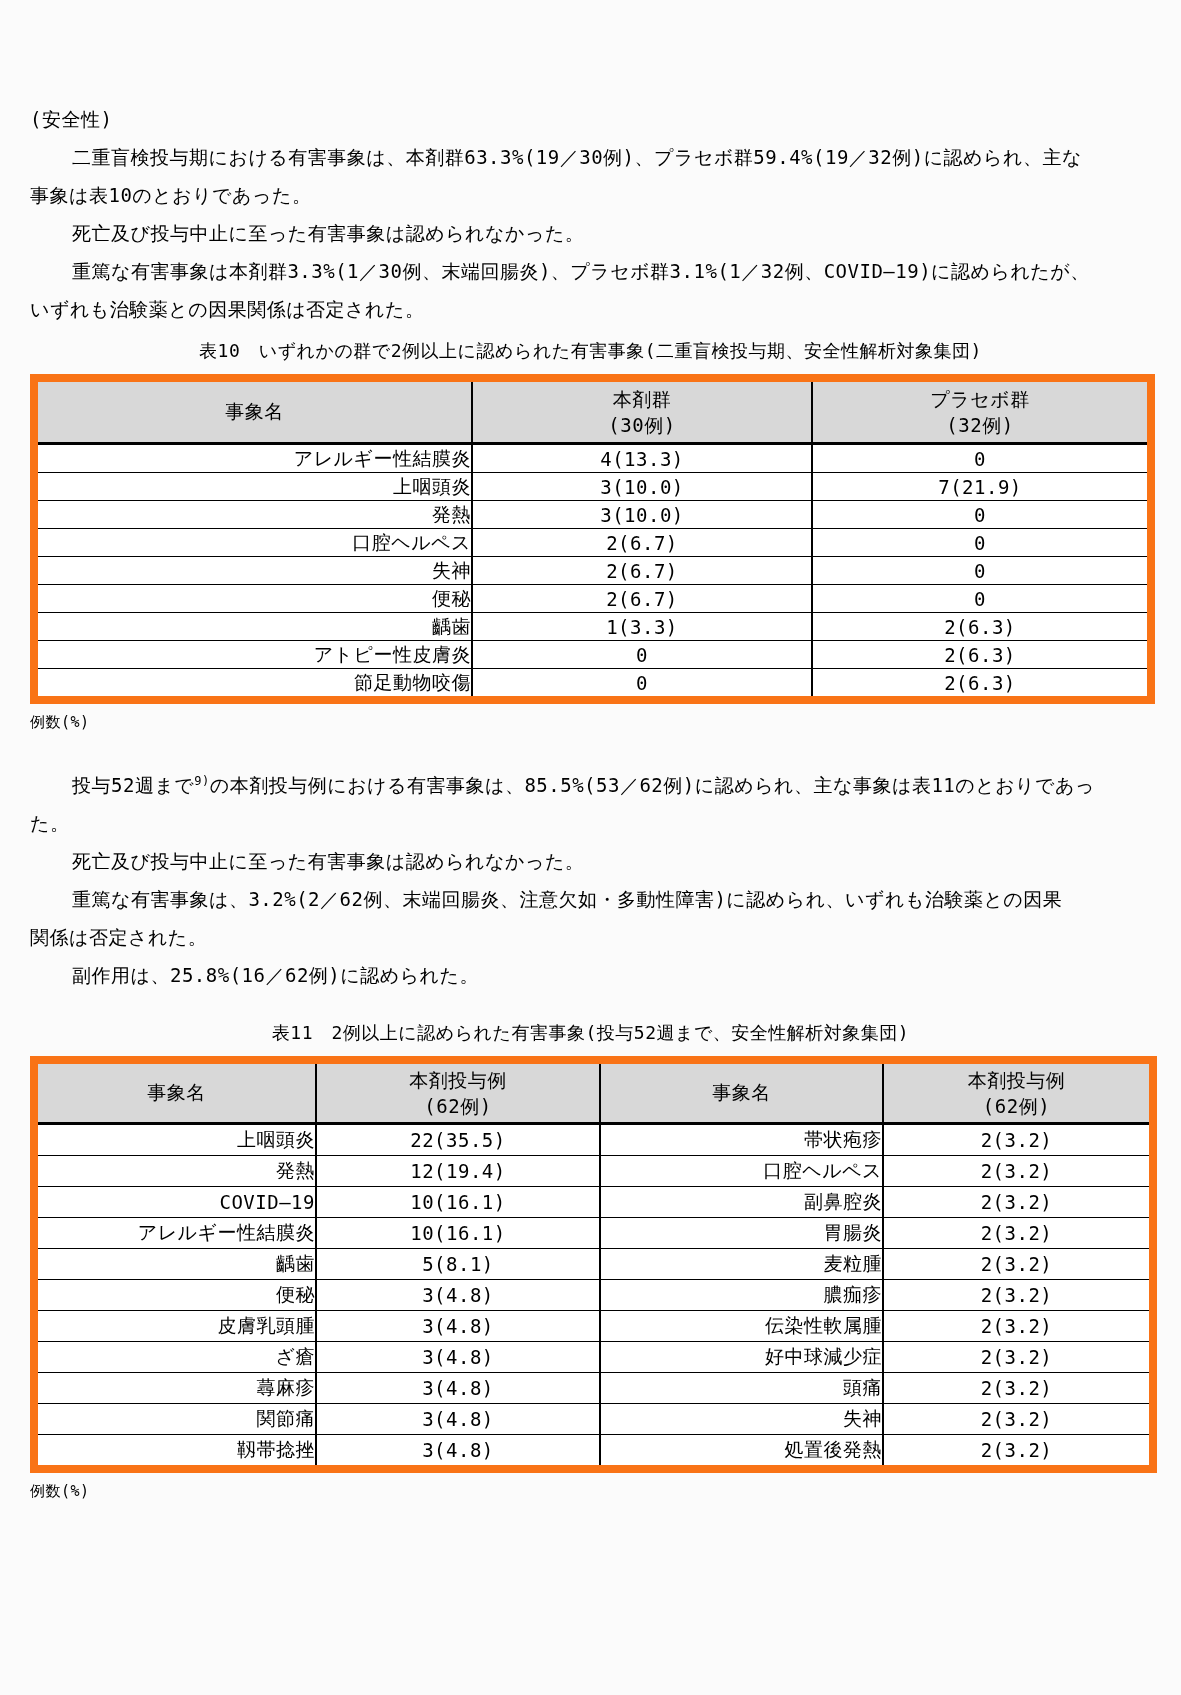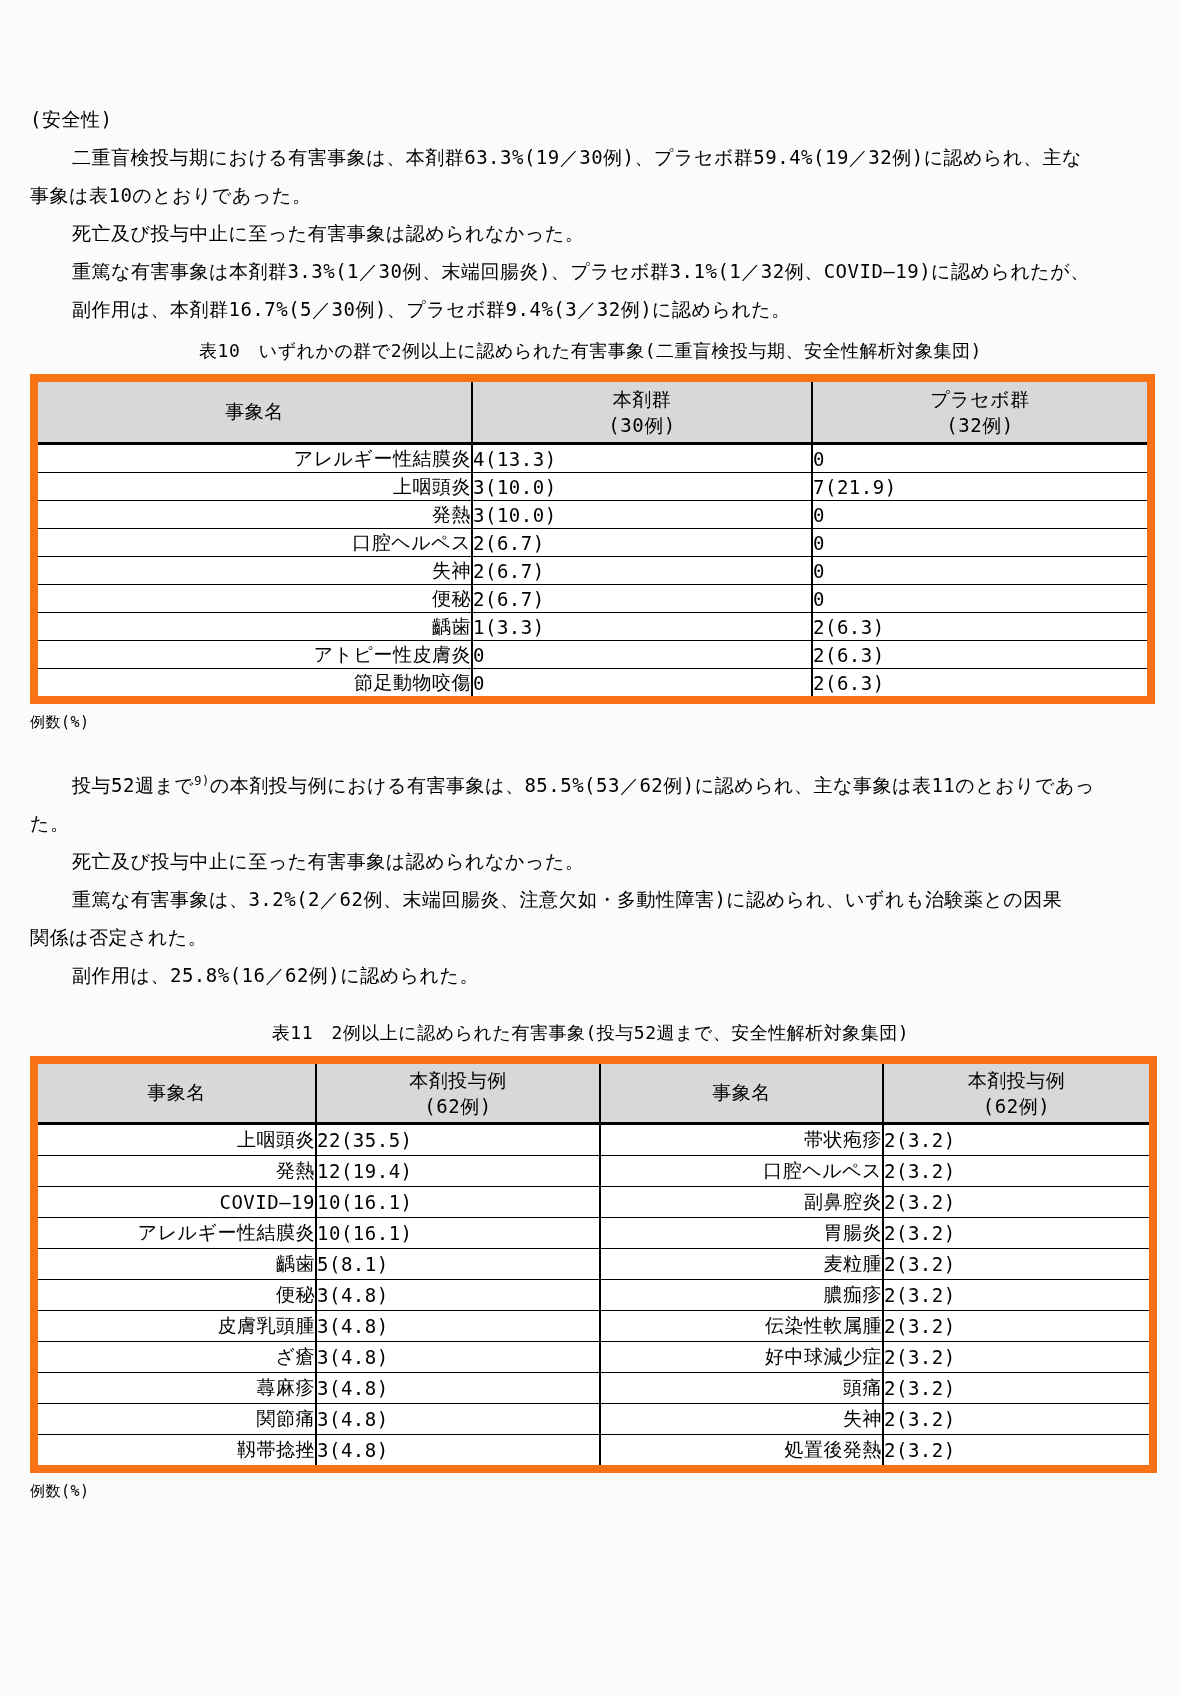--- a/index.html
+++ b/index.html
@@ -30,36 +30,36 @@
   .hdr2 { line-height:26px; }
   td {
     font-size:19px; letter-spacing:0.5px; padding:0; vertical-align:middle;
     border-top:1px solid #000; border-left:2px solid #000;
   }
   td:first-child { border-left:none; }
   #t10 td { height:27px; }
   #t11 td { height:30px; }
   tbody tr:first-child td { border-top:none; }
   td.event { text-align:right; padding-left:10px; }
-  td.val { }
+  td.val { text-align:center; }
   .footnote { font-size:15px; line-height:36px; height:36px; letter-spacing:0.5px; }
   .block2 { margin-top:26px; }
 </style>
 </head>
 <body>
 
 <div class="page">
 
   <div class="tline">(安全性)</div>
 
   <div class="tline indent">二重盲検投与期における有害事象は、本剤群63.3%(19／30例)、プラセボ群59.4%(19／32例)に認められ、主な</div>
   <div class="tline">事象は表10のとおりであった。</div>
   <div class="tline indent">死亡及び投与中止に至った有害事象は認められなかった。</div>
   <div class="tline indent">重篤な有害事象は本剤群3.3%(1／30例、末端回腸炎)、プラセボ群3.1%(1／32例、COVID—19)に認められたが、</div>
-  <div class="tline indent">副作用は、本剤群16.7%(5／30例)、プラセボ群9.4%(3／32例)に認められた。</div>
+  <div class="tline">いずれも治験薬との因果関係は否定された。</div>
 
   <div class="caption cap10">表10　いずれかの群で2例以上に認められた有害事象(二重盲検投与期、安全性解析対象集団)</div>
 
   <table id="t10">
     <colgroup>
         <col style="width:438px">
         <col style="width:340px">
         <col style="width:339px">
       </colgroup>
     <thead>

